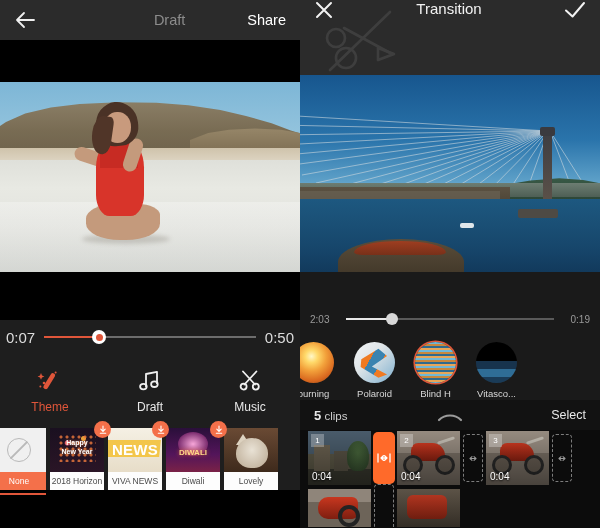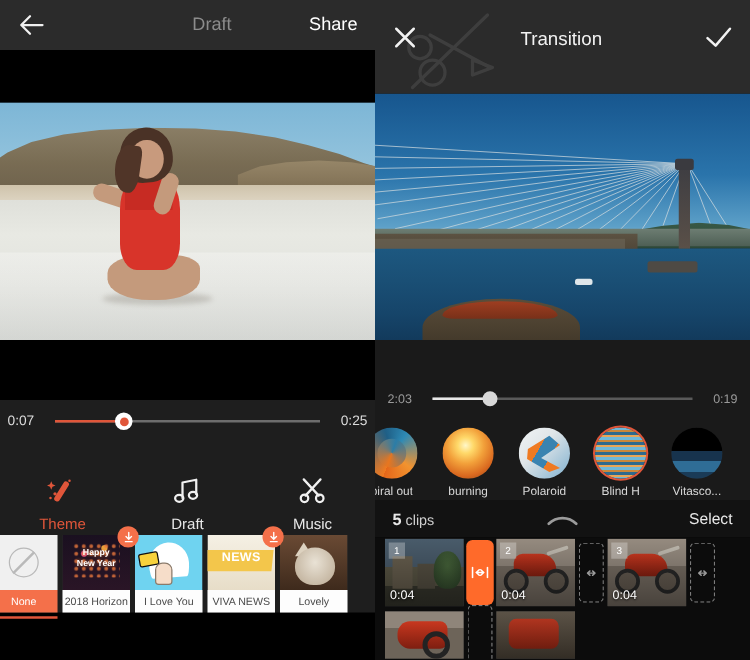--- a/index.html
+++ b/index.html
@@ -52,32 +52,32 @@
   .girl-arm-r { position: absolute; left: 126px; top: 56px; width: 14px; height: 34px; background: #c49a7c; border-radius: 10px; transform: rotate(18deg); }
   .girl-body { position: absolute; left: 96px; top: 58px; width: 48px; height: 76px; background: #d8342a; border-radius: 36% 36% 28% 28%; }
   .girl-body2 { position: absolute; left: 100px; top: 60px; width: 38px; height: 26px; background: #bd271f; border-radius: 50% 50% 0 0; opacity:.6;}
   .girl-legs { position: absolute; left: 86px; top: 122px; width: 74px; height: 36px; background: #c49a7c; border-radius: 40% 30% 46% 46%; }
   .girl-shadow { position: absolute; left: 82px; top: 152px; width: 88px; height: 10px; background: rgba(90,80,70,.22); border-radius: 50%; filter: blur(2px); }
 
   .l-black2 { position: absolute; top: 272px; left: 0; width: 300px; height: 48px; background: #000; }
 
   .l-controls { position: absolute; top: 320px; left: 0; width: 300px; height: 108px; background: #1e1e1e; }
   .l-slider-row { display: flex; align-items: center; height: 34px; padding: 0 6px; }
-  .time-lab { color: #dcdcdc; font-size: 11px; min-width: 30px; }
+  .time-lab { color: #dcdcdc; font-size: 15px; min-width: 30px; }
   .time-lab.right { text-align: right; }
   .l-track { position: relative; flex: 1; height: 16px; margin: 0 8px; cursor: pointer; }
   .l-track-bg { position: absolute; top: 7px; left: 0; width: 100%; height: 2px; background: #6d6d6d; }
   .l-track-fill { position: absolute; top: 7px; left: 0; width: 26%; height: 2px; background: #e0563a; }
   .l-thumb {
     position: absolute; top: 1px; left: 26%; width: 14px; height: 14px; margin-left: -7px;
     background: #fff; border-radius: 50%; display: flex; align-items: center; justify-content: center;
   }
   .l-thumb::after { content:""; width: 7px; height: 7px; background: #e0563a; border-radius: 50%; }
 
-  .l-tabs { display: flex; height: 72px; align-items: flex-end; }
+  .l-tabs { display: flex; height: 72px; }
   .l-tab { flex: 1; display: flex; flex-direction: column; align-items: center; justify-content: center; gap: 7px; cursor: pointer; }
   .l-tab-label { font-size: 12px; color: #e8e8e8; }
   .l-tab.active .l-tab-label { color: #e0563a; }
   .l-tab-icon { height: 26px; display: flex; align-items: center; justify-content: center; }
 
   .l-themes {
     position: absolute; top: 428px; left: 0; width: 300px; height: 62px;
     background: #1e1e1e; display: flex; align-items: stretch; gap: 4px; padding-left: 0;
   }
   .theme-item { position: relative; width: 54px; flex: 0 0 54px; background: #2a2a2a; }
@@ -104,33 +104,33 @@
   .art-ny { position:absolute; inset:0; background: radial-gradient(circle at 32% 34%, #d94a8a 0 2px, transparent 3px), radial-gradient(circle at 62% 24%, #e8a33c 0 2px, transparent 3px), linear-gradient(#1a1020,#2a1526); }
   .art-ny .fw { position:absolute; left:8px; top:6px; width:38px; height:28px; background:
      radial-gradient(circle, rgba(235,120,60,.9) 0 1px, transparent 2px) 0 0/6px 6px; opacity:.9;}
   .art-ny .txt { position:absolute; left:0; right:0; top:10px; text-align:center; color:#fff; font-size:7px; font-weight:bold; text-shadow:0 0 3px #e07a3c; line-height:9px;}
   .art-love { position:absolute; inset:0; background:#6fd3f0; }
   .art-love .heart { position:absolute; left:11px; top:6px; width:32px; height:28px; background:#fff; border-radius: 50% 50% 8% 8% / 60% 60% 40% 40%; transform: rotate(-4deg); }
   .art-love .badge { position:absolute; left:3px; top:14px; width:16px; height:11px; background:#f7d23c; border:1.4px solid #111; transform: rotate(-10deg); border-radius:2px;}
   .art-love .finger { position:absolute; left:16px; top:22px; width:14px; height:18px; background:#f6ddc9; border:1.2px solid #8a7a6a; border-radius:6px 6px 3px 3px; }
   .art-news { position:absolute; inset:0; background: linear-gradient(#f5f0e4,#e7ddc8); }
   .art-news .band { position:absolute; left:-4px; top:12px; width:56px; height:17px; background:#f3c64b; transform: skewX(-6deg); }
-  .art-news .t { position:absolute; left:0; right:0; top:13px; text-align:center; color:#fff; font-size:10px; font-weight:bold; letter-spacing:.3px; }
+  .art-news .t { position:absolute; left:0; right:0; top:13px; text-align:center; color:#fff; font-size:15px; font-weight:bold; letter-spacing:.3px; }
   .art-diwali { position:absolute; inset:0; background: linear-gradient(#2a0f3a,#53155a 60%,#7a2247); }
   .art-diwali .glow { position:absolute; left:12px; top:4px; width:30px; height:24px; background: radial-gradient(ellipse,#f7a6d8,#7a2b6e 70%, transparent); border-radius:50%; }
   .art-diwali .t { position:absolute; left:0; right:0; top:20px; text-align:center; color:#ffd98a; font-size:8px; font-weight:bold; text-shadow:0 0 4px #ff6a2a;}
   .art-lovely { position:absolute; inset:0; background: linear-gradient(#6a4a34,#3e2a1c); }
   .art-lovely .cat { position:absolute; left:12px; top:10px; width:32px; height:30px; background: radial-gradient(ellipse at 50% 40%, #e9e2d5, #b9a891); border-radius:50% 50% 46% 46%; }
   .art-lovely .ear1, .art-lovely .ear2 { position:absolute; top:6px; width:0; height:0; border-left:7px solid transparent; border-right:7px solid transparent; border-bottom:11px solid #ddd2c0;}
   .art-lovely .ear1 { left:12px; }
 
   
   .r-topbar { position: absolute; top: 0; left: 0; width: 300px; height: 75px; background: #2b2b2b; overflow: hidden; }
   .scissors-wm { position: absolute; left: 8px; top: 2px; opacity: .09; }
-  .r-top-inner { position: relative; display: flex; align-items: flex-end; height: 40px; padding: 0 14px; z-index: 2; }
+  .r-top-inner { position: relative; display: flex; align-items: flex-start; height: 40px; padding: 0 14px; z-index: 2; }
   .close-x { width: 20px; height: 20px; cursor: pointer; }
   .r-title { flex: 1; text-align: center; color: #f2f2f2; font-size: 15px; }
   .check-mark { width: 22px; height: 20px; cursor: pointer; }
 
   .r-video { position: absolute; top: 75px; left: 0; width: 300px; height: 197px; overflow: hidden; background: #1c4566; }
   .br-sky { position:absolute; left:0; top:0; width:300px; height:118px; background: linear-gradient(#17568e 0%, #2a74ab 55%, #5da0c8 90%, #86bcd8 100%); }
   .br-hill { position:absolute; right:0; top:96px; width:120px; height:28px; background: linear-gradient(#3c5f4a,#2d4738); clip-path: polygon(0% 80%, 20% 50%, 42% 34%, 66% 26%, 86% 32%, 100% 44%, 100% 100%, 0% 100%); }
   .br-far { position:absolute; left:0; top:108px; width:300px; height:14px; background: linear-gradient(#6d7d72,#4e5f55); }
   .br-land { position:absolute; left:0; top:112px; width:210px; height:22px; background: linear-gradient(#5c5242,#473f32); }
   .br-land2 { position:absolute; left:0; top:116px; width:200px; height:10px; background: #6a6254; opacity:.7;}
@@ -248,21 +248,21 @@
     <div class="l-black2"></div>
 
     <div class="l-controls">
       <div class="l-slider-row">
         <div class="time-lab">0:07</div>
         <div class="l-track">
           <div class="l-track-bg"></div>
           <div class="l-track-fill"></div>
           <div class="l-thumb"></div>
         </div>
-        <div class="time-lab right">0:25</div>
+        <div class="time-lab right">0:50</div>
       </div>
 
       <div class="l-tabs">
         <div class="l-tab active">
           <div class="l-tab-icon">
             <svg width="26" height="24" viewBox="0 0 26 24">
               <rect x="10" y="4" width="4.6" height="18" rx="2.2" fill="#e0563a" transform="rotate(32 12 13)"></rect>
               <path d="M4 5l1 2.4L7.4 8.4 5 9.4 4 11.8 3 9.4.6 8.4 3 7.4z" fill="#e0563a"></path>
               <circle cx="7" cy="15" r="1.3" fill="#e0563a"></circle>
               <circle cx="3.4" cy="18.4" r="1" fill="#e0563a"></circle>
@@ -310,46 +310,50 @@
         </div>
         <div class="theme-thumb">
           <div class="art-ny">
               <div class="fw"></div>
               <div class="txt">Happy<br>New Year</div>
             </div>
         </div>
         <div class="theme-name">2018 Horizon</div>
       </div>
 
-      <div class="theme-item">
-        <div class="theme-thumb">
-          <div class="art-love">
-              <div class="heart"></div>
-              <div class="badge"></div>
-              <div class="finger"></div>
-            </div>
-        </div>
-        <div class="theme-name">I Love You</div>
-      </div>
 
       <div class="theme-item">
         <div class="dl-badge">
           <svg width="10" height="10" viewBox="0 0 10 10">
               <path d="M5 1v5.2M2.8 4.2L5 6.4l2.2-2.2M2.3 8.3h5.4" stroke="#fff" stroke-width="1.1" fill="none" stroke-linecap="round"></path>
             </svg>
         </div>
         <div class="theme-thumb">
           <div class="art-news">
               <div class="band"></div>
               <div class="t">NEWS</div>
             </div>
         </div>
         <div class="theme-name">VIVA NEWS</div>
       </div>
 
+      <div class="theme-item">
+        <div class="dl-badge">
+          <svg width="10" height="10" viewBox="0 0 10 10">
+              <path d="M5 1v5.2M2.8 4.2L5 6.4l2.2-2.2M2.3 8.3h5.4" stroke="#fff" stroke-width="1.1" fill="none" stroke-linecap="round"></path>
+            </svg>
+        </div>
+        <div class="theme-thumb">
+          <div class="art-diwali">
+              <div class="glow"></div>
+              <div class="t">DIWALI</div>
+            </div>
+        </div>
+        <div class="theme-name">Diwali</div>
+      </div>
 
       <div class="theme-item">
         <div class="theme-thumb">
           <div class="art-lovely">
               <div class="ear1"></div>
               <div class="cat"></div>
             </div>
         </div>
         <div class="theme-name">Lovely</div>
       </div>
@@ -428,26 +432,20 @@
           <div class="r-track-bg"></div>
           <div class="r-track-fill"></div>
           <div class="r-thumb"></div>
         </div>
         <div class="r-time right">0:19</div>
       </div>
 
       <div class="r-trans">
         <div class="tr-item">
           <div class="tr-circ">
-              <div class="c-spiral"></div>
-            </div>
-          <div class="tr-label">piral out</div>
-        </div>
-        <div class="tr-item">
-          <div class="tr-circ">
               <div class="c-burn"></div>
             </div>
           <div class="tr-label">burning</div>
         </div>
         <div class="tr-item">
           <div class="tr-circ">
               <div class="c-pola"></div>
             </div>
           <div class="tr-label">Polaroid</div>
         </div>

